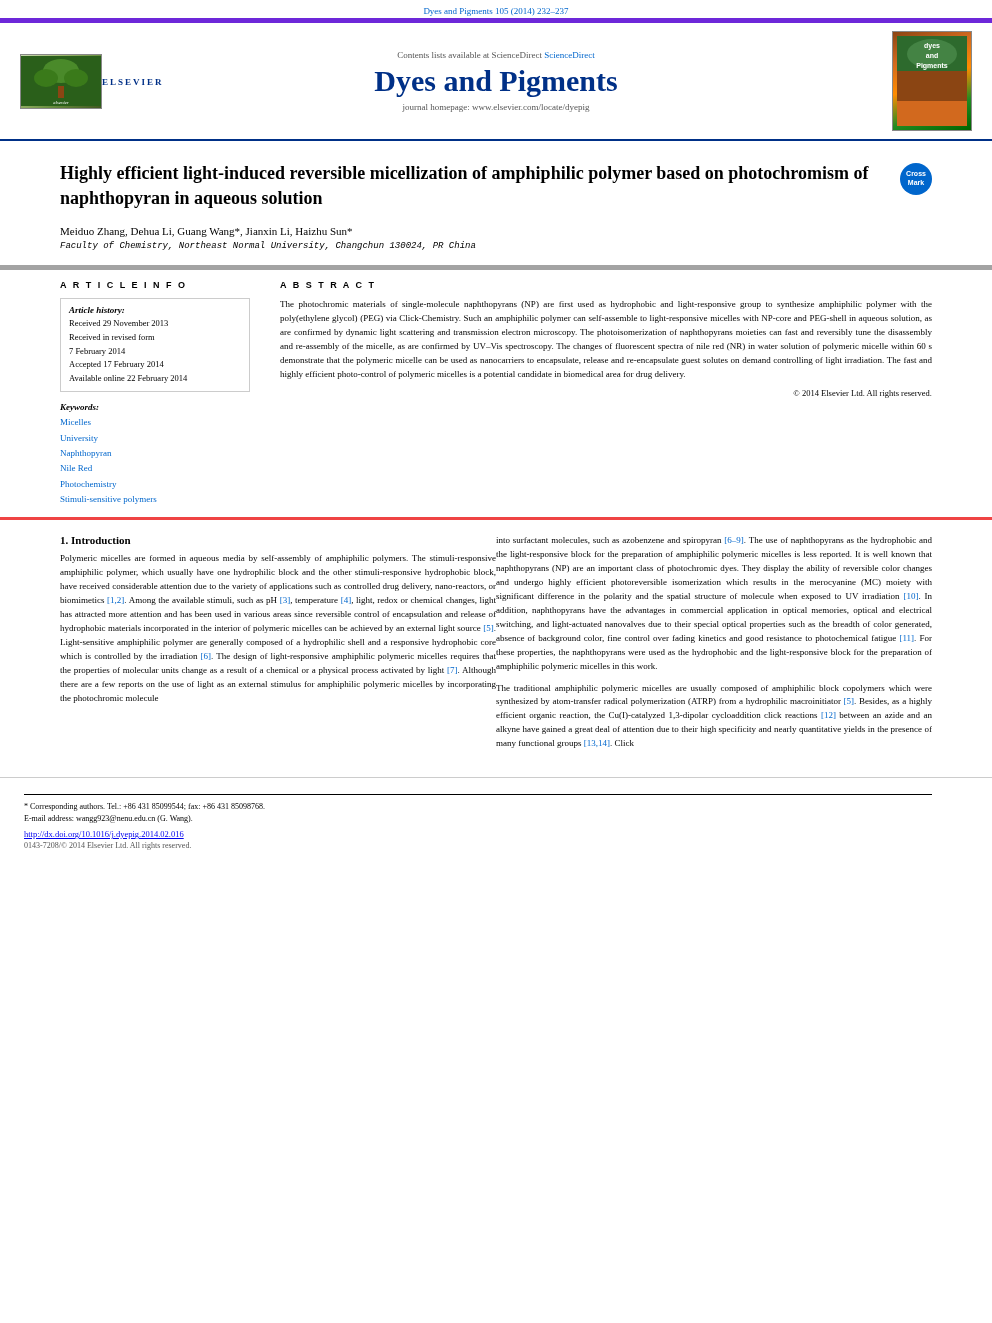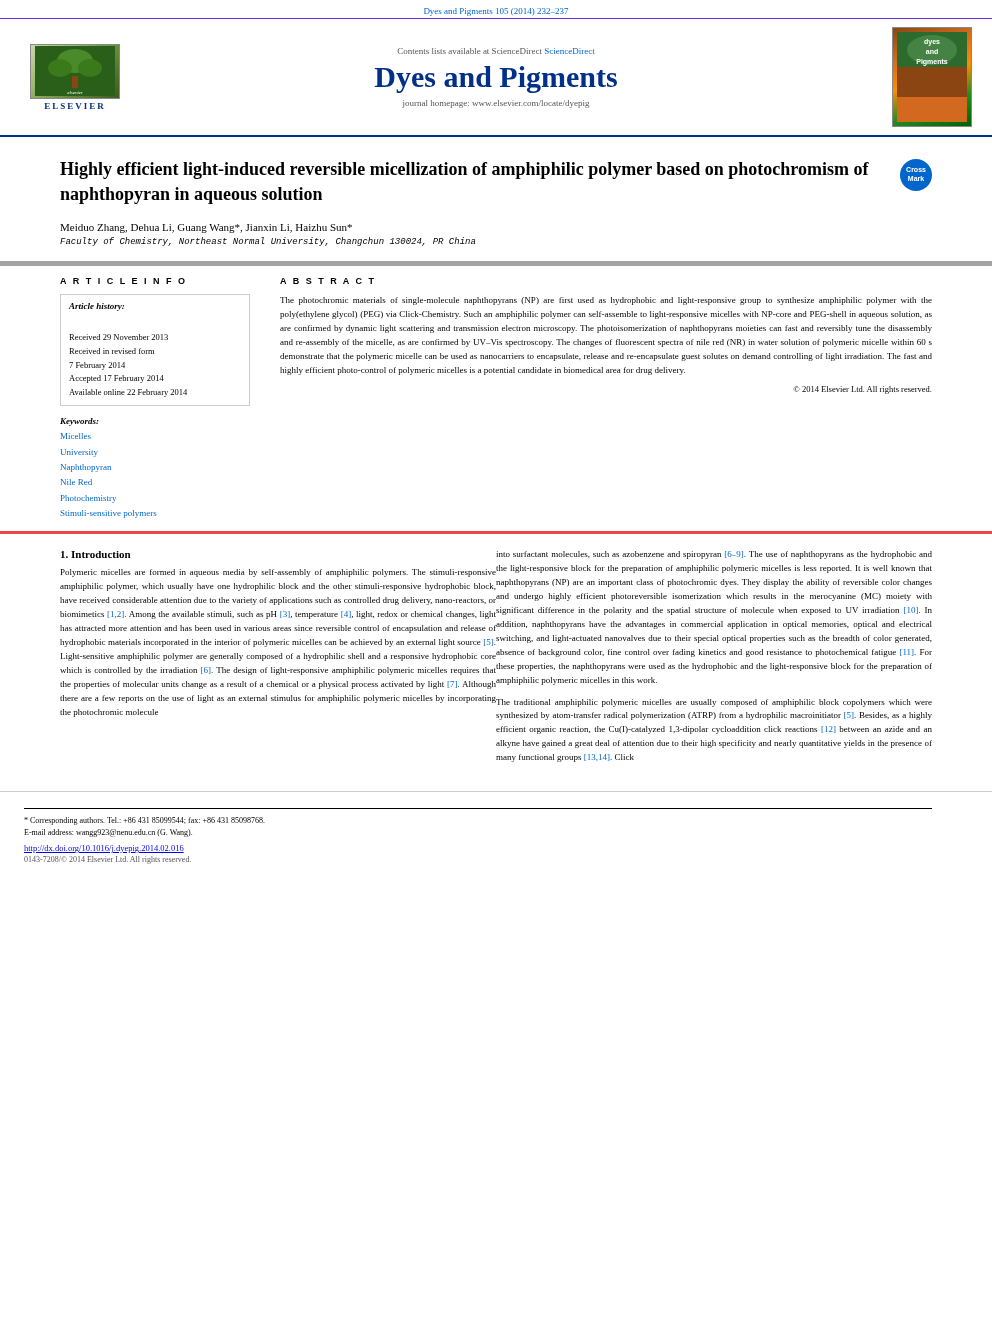--- a/index.html
+++ b/index.html
@@ -10,39 +10,39 @@
       color: #000;
       width: 992px;
       min-height: 1323px;
     }
 
     
     .top-bar {
       background: #fff;
       text-align: center;
       padding: 6px 0 2px 0;
-      border-bottom: 1px solid #6d28d9;
+      border-bottom: 5px solid #6d28d9;
       font-size: 9px;
       color: #0066cc;
     }
 
     
     .journal-header {
       display: flex;
       align-items: center;
       padding: 8px 20px;
       border-bottom: 2px solid #003087;
       position: relative;
     }
     .journal-header-left {
       width: 110px;
     }
     .elsevier-logo {
       display: flex;
-      flex-direction: column;
+      flex-direction: row;
       align-items: center;
     }
     .elsevier-logo .logo-image {
       width: 90px;
       height: 55px;
       background: linear-gradient(135deg, #c8d8b0 0%, #a0b870 30%, #6a9040 60%, #405820 100%);
       border: 1px solid #888;
       display: flex;
       align-items: center;
       justify-content: center;
@@ -167,21 +167,21 @@
     }
     .article-info-block {
       border: 1px solid #ccc;
       padding: 6px 8px;
       margin-bottom: 10px;
       font-size: 9px;
     }
     .article-info-block .info-title {
       font-weight: bold;
       font-style: italic;
-      margin-bottom: 20px;
+      margin-bottom: 2px;
       font-size: 9px;
     }
     .article-info-block .info-line {
       font-size: 8.5px;
       line-height: 1.6;
     }
 
     .keywords-block {
       font-size: 9px;
     }

